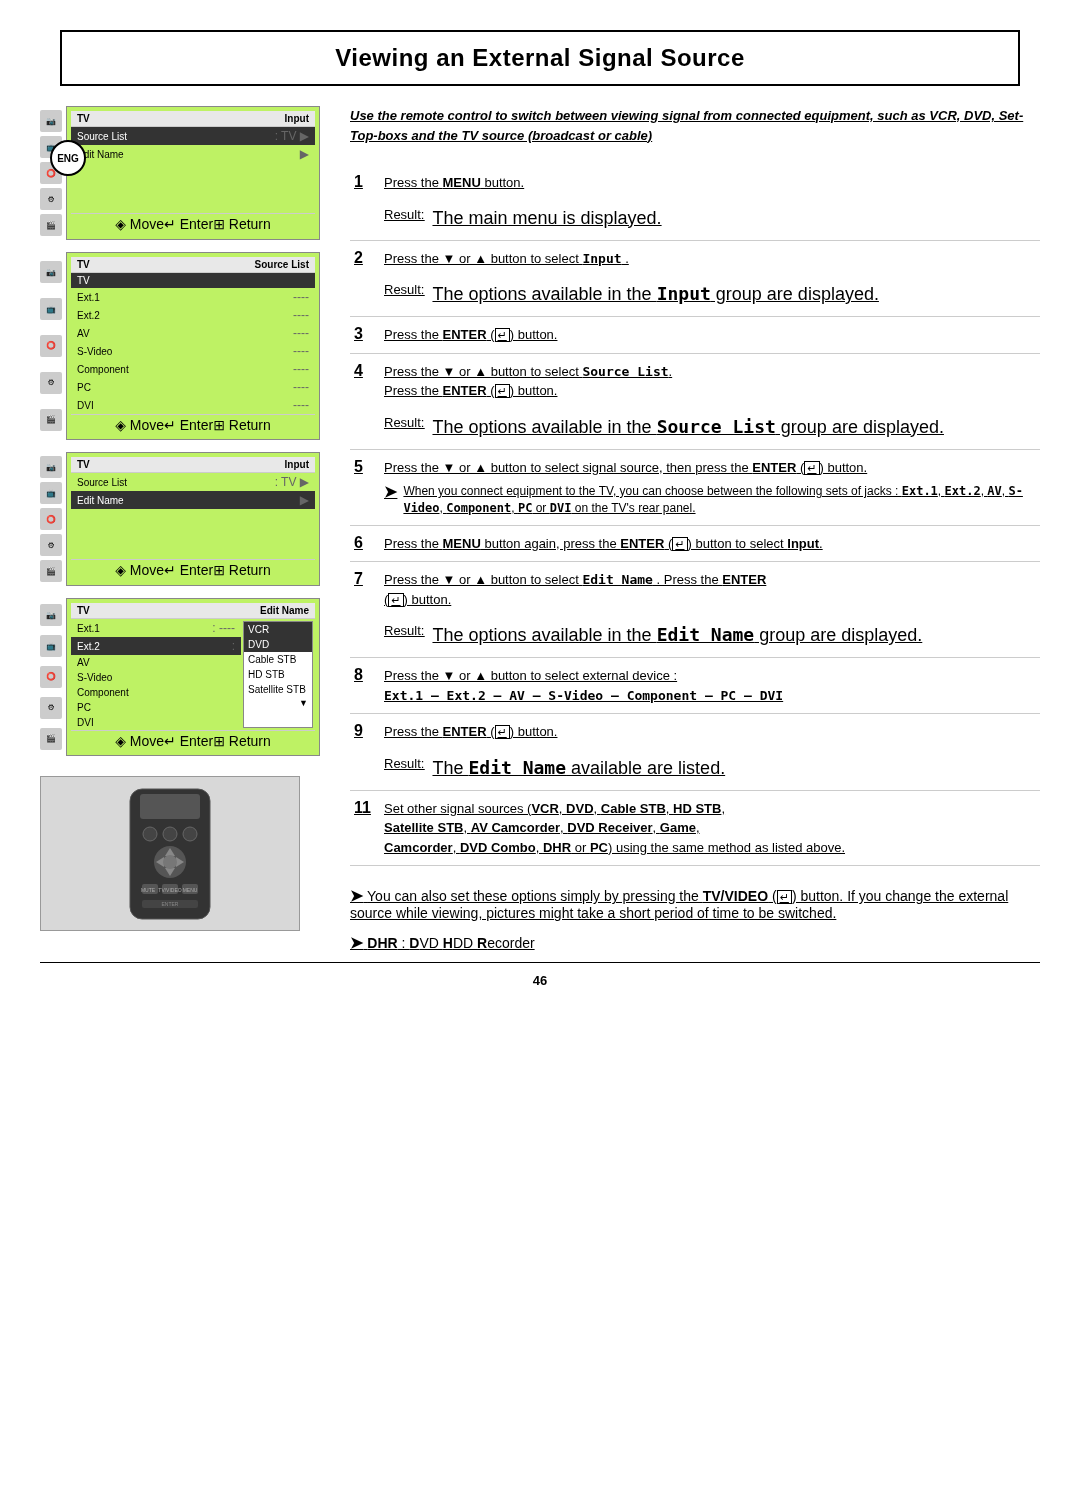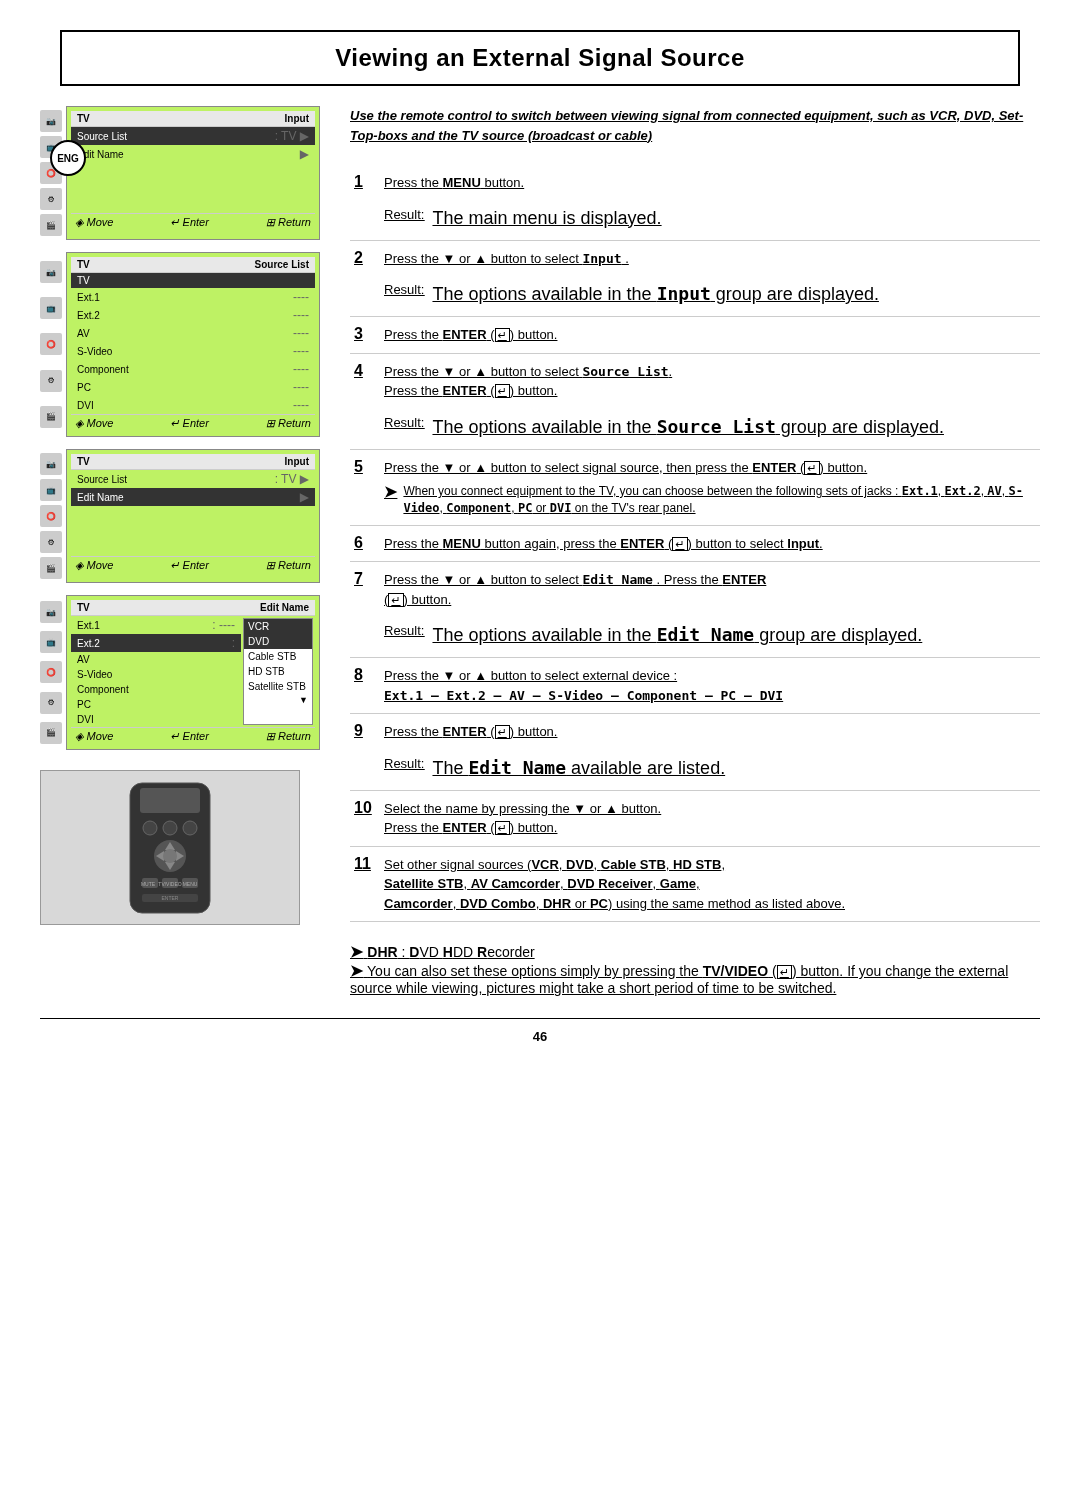--- a/index.html
+++ b/index.html
@@ -99,25 +99,24 @@
     }
     .tv-screen .tv-row .row-label {
       flex: 1;
     }
     .tv-screen .tv-row .row-val {
       color: #666;
       font-size: 12px;
     }
     .tv-screen .tv-footer {
       display: flex;
-      justify-content: space-between;
+      justify-content: center;
       border-top: 1px solid #ccc;
       padding: 2px 4px;
-      font-size: 11px;
-      font-style: italic;
+      font-size: 14px;
     }
 
     
     .tv-wrapper {
       display: flex;
       flex-direction: row;
       gap: 4px;
       margin-bottom: 4px;
     }
     .tv-side-icons {
@@ -520,49 +519,42 @@
             <td class="step-num">9</td>
             <td class="step-content">
               Press the <strong>ENTER</strong> (<span style="border:1px solid #000; padding:0 2px; font-size:11px;">↵</span>) button.
               <div class="result-row">
                 <span class="result-label">Result:</span>
                 <span class="result-text">The <strong><code>Edit Name</code></strong> available are listed.</span>
               </div>
             </td>
           </tr>
 
-          <tr>
-            <td class="step-num">10</td>
-            <td class="step-content">
-              Select the name by pressing the ▼ or ▲ button.<br>
-              Press the <strong>ENTER</strong> (<span style="border:1px solid #000; padding:0 2px; font-size:11px;">↵</span>) button.
-            </td>
-          </tr>
 
           <tr>
             <td class="step-num">11</td>
             <td class="step-content">
               Set other signal sources (<strong>VCR</strong>, <strong>DVD</strong>, <strong>Cable STB</strong>, <strong>HD STB</strong>,<br>
               <strong>Satellite STB</strong>, <strong>AV Camcorder</strong>, <strong>DVD Receiver</strong>, <strong>Game</strong>,<br>
               <strong>Camcorder</strong>, <strong>DVD Combo</strong>, <strong>DHR</strong> or <strong>PC</strong>) using the same method as listed above.
             </td>
           </tr>
 
         </tbody>
       </table>
 
       <div style="margin-top:20px;">
+        <div class="arrow-note" style="margin-bottom:12px;">
+          <span class="arrow-sym">➤</span>
+          <span>You can also set these options simply by pressing the <strong>TV/VIDEO</strong> (<span style="border:1px solid #000; padding:0 2px; font-size:11px;">↵</span>) button. If you change the external source while viewing, pictures might take a short period of time to be switched.</span>
+        </div>
         <div class="arrow-note">
           <span class="arrow-sym">➤</span>
           <span><strong>DHR</strong> : <strong>D</strong>VD <strong>H</strong>DD <strong>R</strong>ecorder</span>
         </div>
-        <div class="arrow-note" style="margin-bottom:12px;">
-          <span class="arrow-sym">➤</span>
-          <span>You can also set these options simply by pressing the <strong>TV/VIDEO</strong> (<span style="border:1px solid #000; padding:0 2px; font-size:11px;">↵</span>) button. If you change the external source while viewing, pictures might take a short period of time to be switched.</span>
-        </div>
       </div>
 
     </div>
   </div>
 
   <div class="page-num">46</div>
 
 </div>
 
 </body></html>

